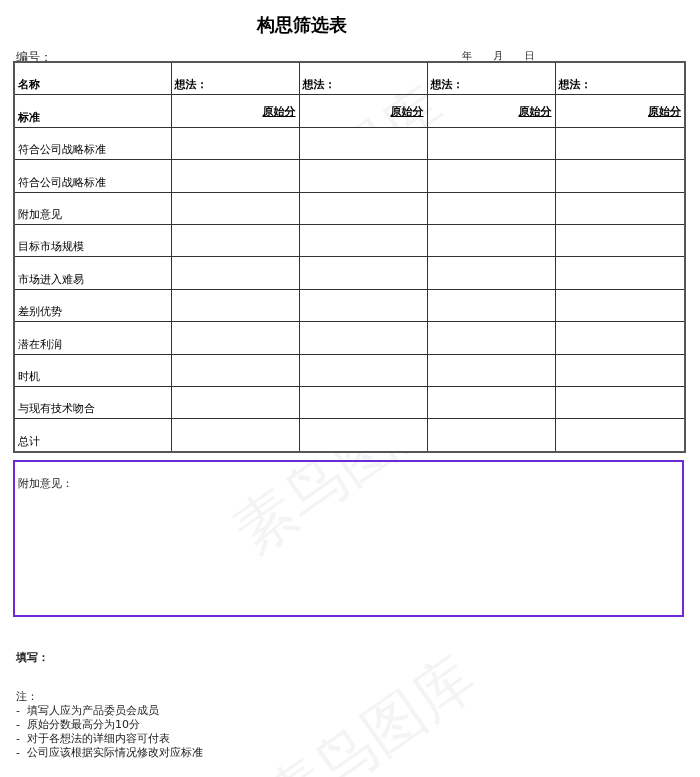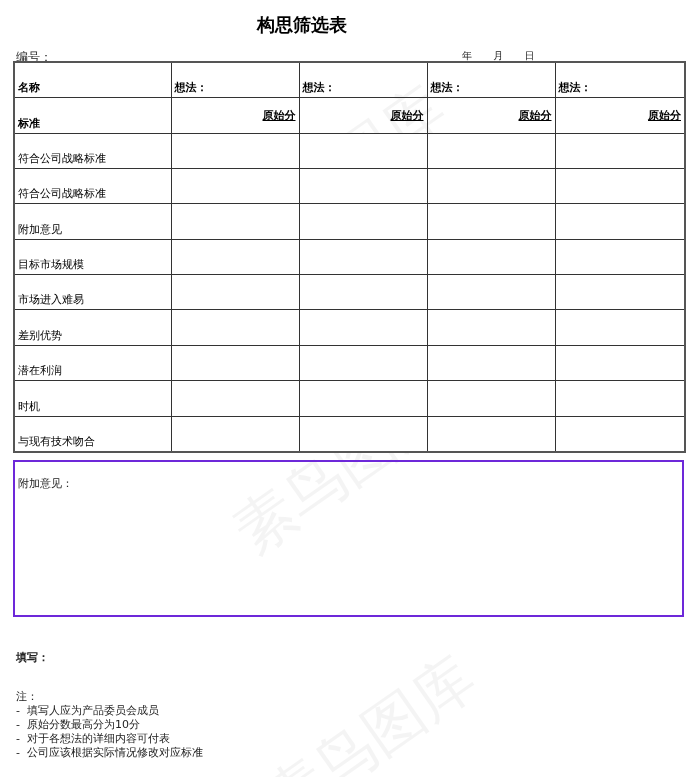--- a/index.html
+++ b/index.html
@@ -121,20 +121,27 @@
         <td class="score"></td>
         <td class="score"></td>
   </tr>
   <tr>
     <td>与现有技术吻合</td>
     <td class="score"></td>
         <td class="score"></td>
         <td class="score"></td>
         <td class="score"></td>
   </tr>
+  <tr>
+    <td>总计</td>
+    <td class="score"></td>
+        <td class="score"></td>
+        <td class="score"></td>
+        <td class="score"></td>
+  </tr>
 </tbody>
   </table>
 
 <div class="comment-box">
   <div class="comment-label">附加意见：</div>
 </div>
 
 <div class="filler">填写：</div>
 
 <div class="notes">

